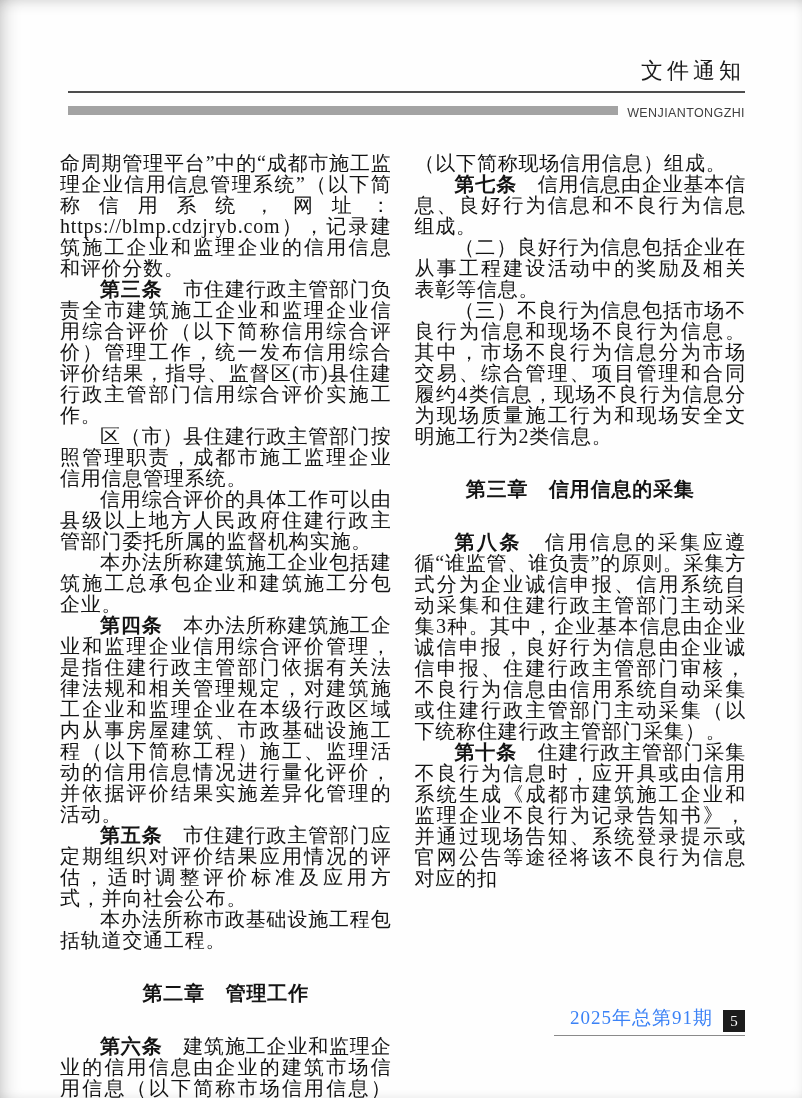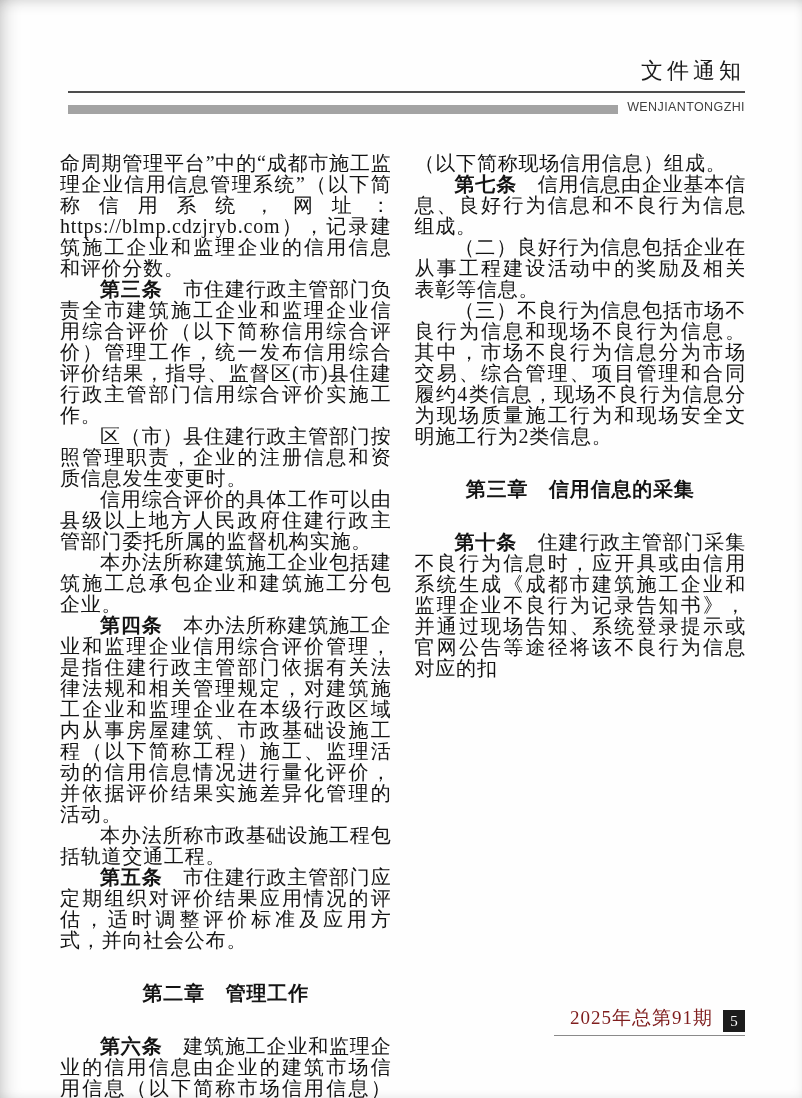--- a/index.html
+++ b/index.html
@@ -30,25 +30,25 @@
   .header-rule {
     position: absolute;
     top: 91px;
     left: 68px;
     right: 57px;
     height: 2px;
     background: #4d4d4d;
   }
   .header-band {
     position: absolute;
-    top: 100px;
+    top: 106px;
     left: 68px;
     right: 57px;
     display: flex;
-    align-items: flex-end;
+    align-items: flex-start;
   }
   .gray-bar {
     flex: 1;
     height: 9px;
     background: #a3a3a3;
     margin-right: 9px;
   }
   .header-sub {
     font-family: "Liberation Sans", "DejaVu Sans", sans-serif;
     font-size: 12.5px;
@@ -92,21 +92,21 @@
   }
   .footer-inner {
     display: flex;
     align-items: center;
     border-bottom: 1px solid #8a8a8a;
     padding: 0 0 4px 16px;
   }
   .issue {
     font-size: 19px;
     letter-spacing: 1px;
-    color: #7f1d1d;
+    color: #3b82f6;
     white-space: nowrap;
   }
   .page-num {
     width: 22px;
     height: 22px;
     margin-left: 10px;
     margin-bottom: -6px;
     background: #1c1c1c;
     color: #ffffff;
     font-size: 15px;
@@ -126,35 +126,36 @@
 
   <div class="header-band">
     <div class="gray-bar"></div>
     <div class="header-sub">WENJIANTONGZHI</div>
   </div>
 
   <div class="columns">
     <div class="col">
         <p class="para cont">命周期管理平台”中的“成都市施工监理企业信用信息管理系统”（以下简称信用系统，网址：https://blmp.cdzjryb.com），记录建筑施工企业和监理企业的信用信息和评价分数。</p>
         <p class="para"><b>第三条</b>　市住建行政主管部门负责全市建筑施工企业和监理企业信用综合评价（以下简称信用综合评价）管理工作，统一发布信用综合评价结果，指导、监督区(市)县住建行政主管部门信用综合评价实施工作。</p>
-        <p class="para">区（市）县住建行政主管部门按照管理职责，企业的注册信息和资质信息发生变更时。</p>
+        <p class="para">区（市）县住建行政主管部门按照管理职责，成都市施工监理企业信用信息管理系统。</p>
         <p class="para">信用综合评价的具体工作可以由县级以上地方人民政府住建行政主管部门委托所属的监督机构实施。</p>
         <p class="para">本办法所称建筑施工企业包括建筑施工总承包企业和建筑施工分包企业。</p>
         <p class="para"><b>第四条</b>　本办法所称建筑施工企业和监理企业信用综合评价管理，是指住建行政主管部门依据有关法律法规和相关管理规定，对建筑施工企业和监理企业在本级行政区域内从事房屋建筑、市政基础设施工程（以下简称工程）施工、监理活动的信用信息情况进行量化评价，并依据评价结果实施差异化管理的活动。</p>
+        <p class="para"><b>第五条</b>　市住建行政主管部门应定期组织对评价结果应用情况的评估，适时调整评价标准及应用方式，并向社会公布。</p>
         <p class="para">本办法所称市政基础设施工程包括轨道交通工程。</p>
-        <p class="para"><b>第五条</b>　市住建行政主管部门应定期组织对评价结果应用情况的评估，适时调整评价标准及应用方式，并向社会公布。</p>
         <div class="chapter">第二章　管理工作</div>
         <p class="para"><b>第六条</b>　建筑施工企业和监理企业的信用信息由企业的建筑市场信用信息（以下简称市场信用信息）和工程施工现场信用信息</p>
       </div>
     <div class="col">
         <p class="para cont">（以下简称现场信用信息）组成。</p>
         <p class="para"><b>第七条</b>　信用信息由企业基本信息、良好行为信息和不良行为信息组成。</p>
         <p class="para">（二）良好行为信息包括企业在从事工程建设活动中的奖励及相关表彰等信息。</p>
         <p class="para">（三）不良行为信息包括市场不良行为信息和现场不良行为信息。其中，市场不良行为信息分为市场交易、综合管理、项目管理和合同履约4类信息，现场不良行为信息分为现场质量施工行为和现场安全文明施工行为2类信息。</p>
         <div class="chapter">第三章　信用信息的采集</div>
+        <p class="para"><b>第八条</b>　信用信息的采集应遵循“谁监管、谁负责”的原则。采集方式分为企业诚信申报、信用系统自动采集和住建行政主管部门主动采集3种。其中，企业基本信息由企业诚信申报，良好行为信息由企业诚信申报、住建行政主管部门审核，不良行为信息由信用系统自动采集或住建行政主管部门主动采集（以下统称住建行政主管部门采集）。</p>
         <p class="para"><b>第十条</b>　住建行政主管部门采集不良行为信息时，应开具或由信用系统生成《成都市建筑施工企业和监理企业不良行为记录告知书》，并通过现场告知、系统登录提示或官网公告等途径将该不良行为信息对应的扣</p>
       </div>
   </div>
 
   <div class="footer">
     <div class="footer-inner">
       <span class="issue">2025年总第91期</span>
       <span class="page-num">5</span>
     </div>
   </div>

